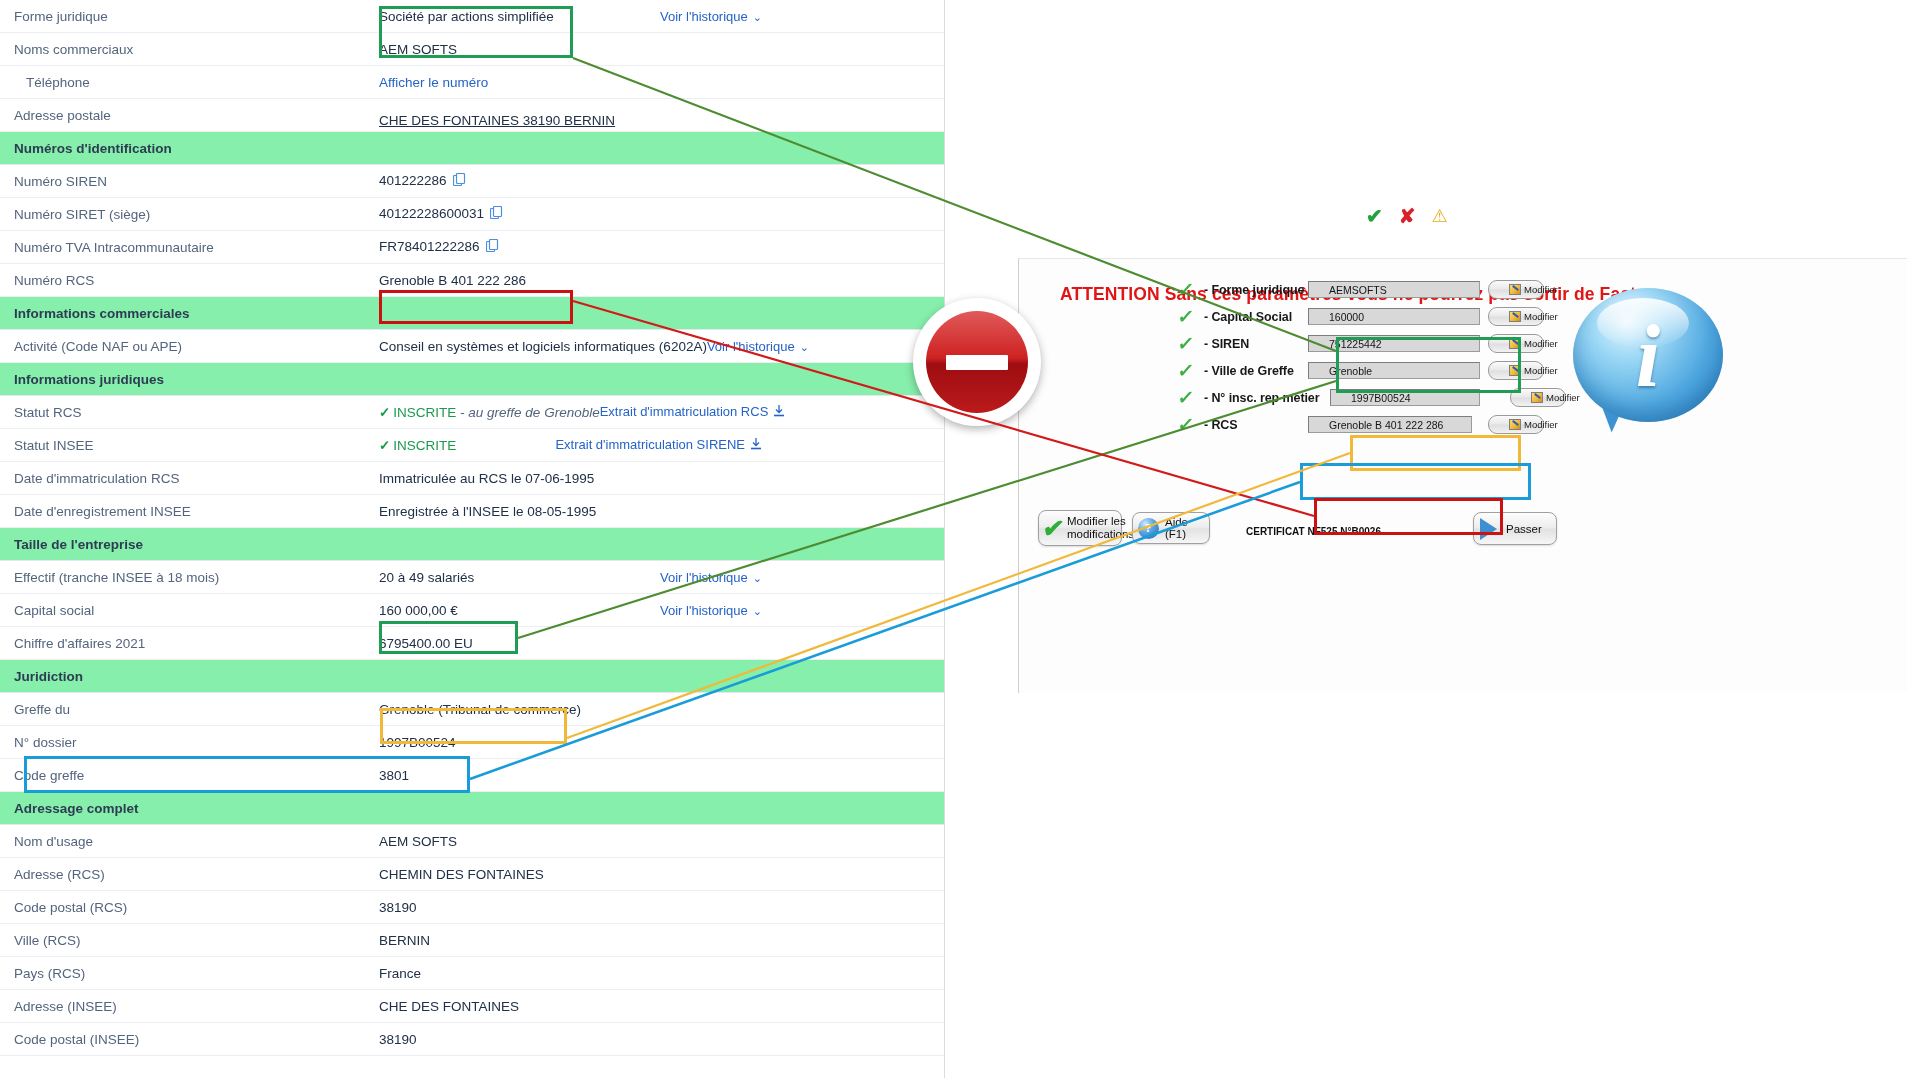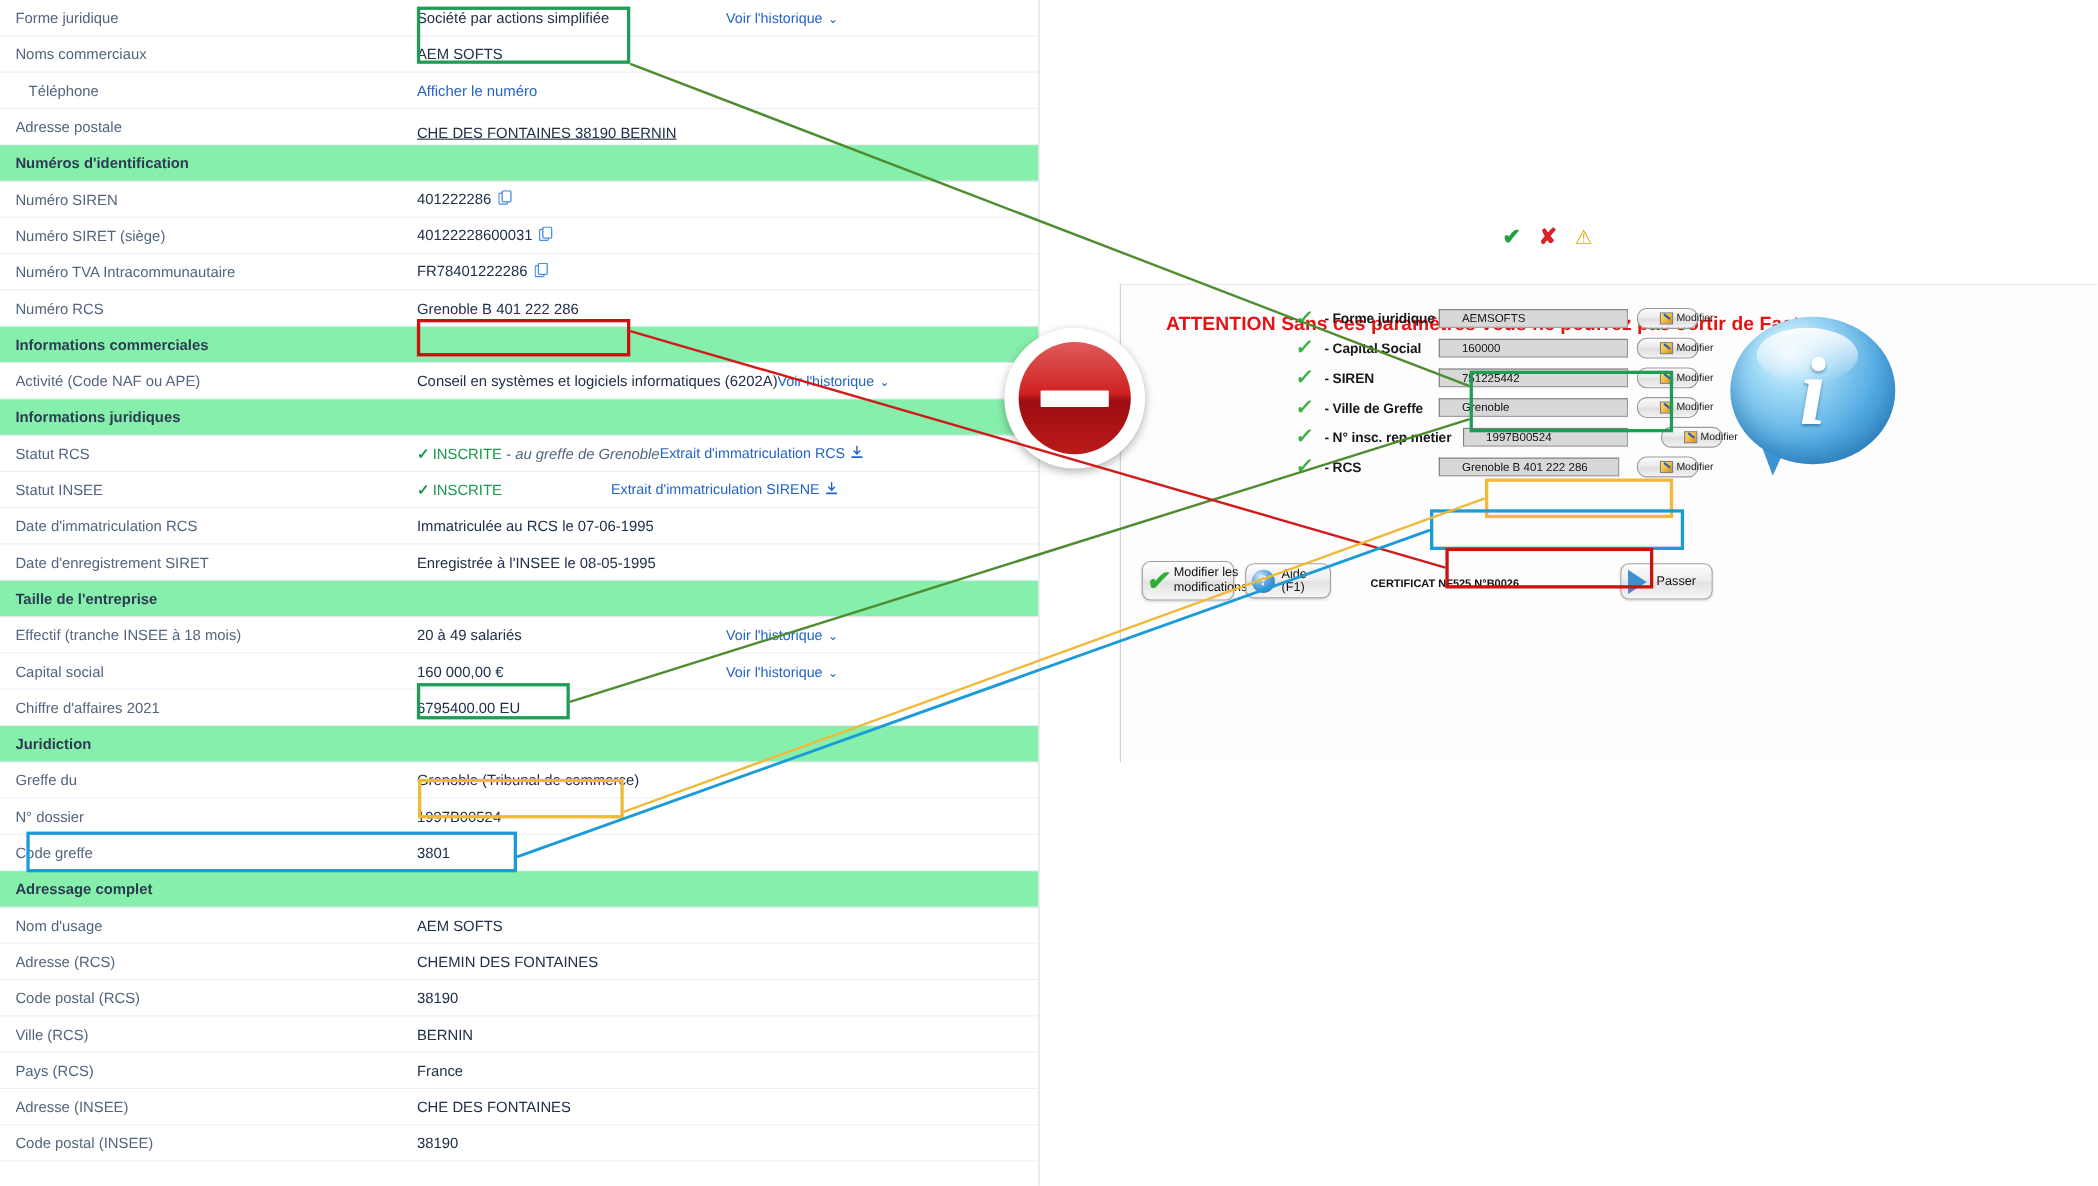--- a/index.html
+++ b/index.html
@@ -400,21 +400,21 @@
         <div class="rec-right extract"><span>Extrait d'immatriculation SIRENE</span><span class="dl-ico"><svg width="12" height="13" viewBox="0 0 12 13">
               <path d="M6 0 L6 7 M3 4.5 L6 7.6 L9 4.5" fill="none" stroke="#2563c8" stroke-width="1.3"></path>
               <path d="M1 10.5 L11 10.5" stroke="#2563c8" stroke-width="1.6"></path>
             </svg></span></div>
       </div>
       <div class="rec-row">
         <div class="rec-label">Date d'immatriculation RCS</div>
         <div class="rec-value">Immatriculée au RCS le 07-06-1995</div>
       </div>
       <div class="rec-row">
-        <div class="rec-label">Date d'enregistrement SIRET</div>
+        <div class="rec-label">Date d'enregistrement INSEE</div>
         <div class="rec-value">Enregistrée à l'INSEE le 08-05-1995</div>
       </div>
       <div class="rec-row section">
         <div class="rec-label" style="width: auto; color: rgb(45, 60, 82); font-weight: bold;">Taille de l'entreprise</div>
       </div>
       <div class="rec-row">
         <div class="rec-label">Effectif (tranche INSEE à 18 mois)</div>
         <div class="rec-value">20 à 49 salariés</div>
         <div class="rec-right"><span>Voir l'historique</span><span class="caret">⌄</span></div>
       </div>

